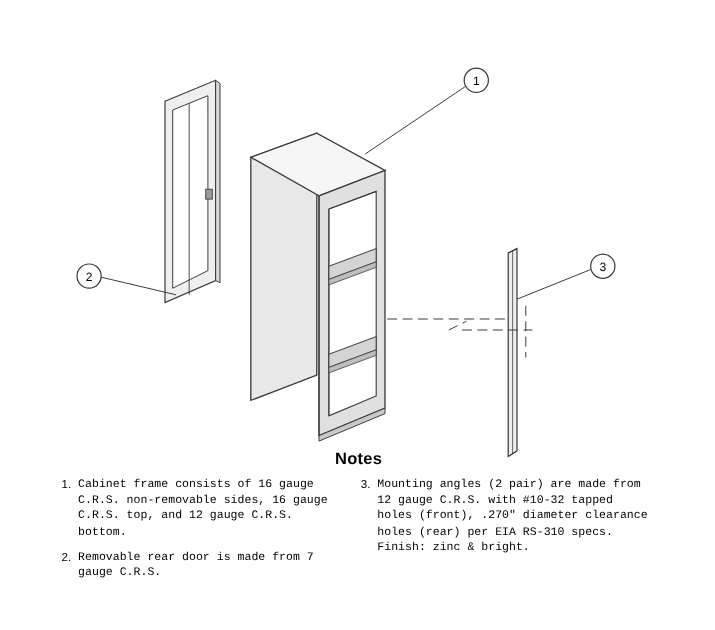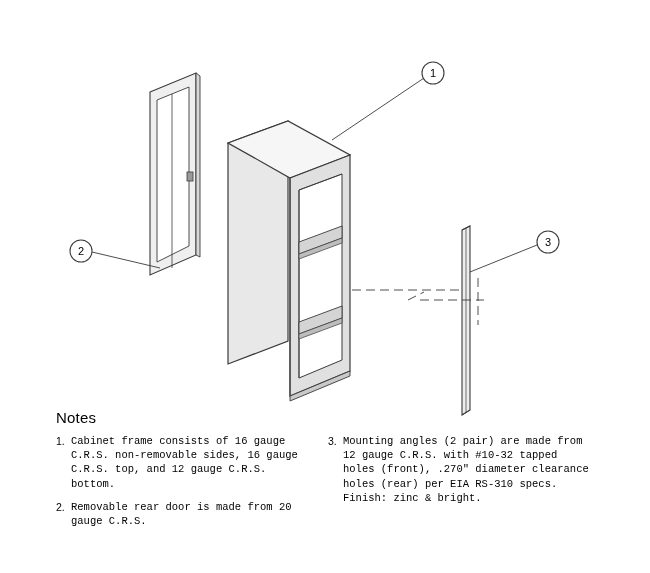--- a/index.html
+++ b/index.html
@@ -33,23 +33,24 @@
     fill: #000;
   }
   #notes {
     position: absolute;
     left: 56px;
     top: 409px;
     width: 540px;
   }
   #notes-title {
     font-size: 15px;
-    font-weight: normal;
+    font-weight: bold;
     letter-spacing: 0.2px;
     margin: 0 0 8px 0;
+    text-align: center;
   }
   .notes-cols {
     display: flex;
     flex-direction: row;
     align-items: flex-start;
   }
   .notes-col {
     box-sizing: border-box;
   }
   .col-left { width: 272px; padding-right: 12px; }
@@ -154,21 +155,21 @@
   <div id="notes">
     <div id="notes-title">Notes</div>
     <div class="notes-cols">
       <div class="notes-col col-left">
         <div class="note">
           <div class="note-num">1.</div>
           <div class="note-text">Cabinet frame consists of 16 gauge C.R.S. non-removable sides, 16 gauge C.R.S. top, and 12 gauge C.R.S. bottom.</div>
         </div>
         <div class="note">
           <div class="note-num">2.</div>
-          <div class="note-text">Removable rear door is made from 20 gauge C.R.S.</div>
+          <div class="note-text">Removable rear door is made from 7 gauge C.R.S.</div>
         </div>
       </div>
       <div class="notes-col col-right">
         <div class="note">
           <div class="note-num">3.</div>
           <div class="note-text">Mounting angles (2 pair) are made from 12 gauge C.R.S. with #10-32 tapped holes (front), .270" diameter clearance holes (rear) per EIA RS-310 specs.  Finish: zinc &amp; bright.</div>
         </div>
       </div>
     </div>
   </div>

